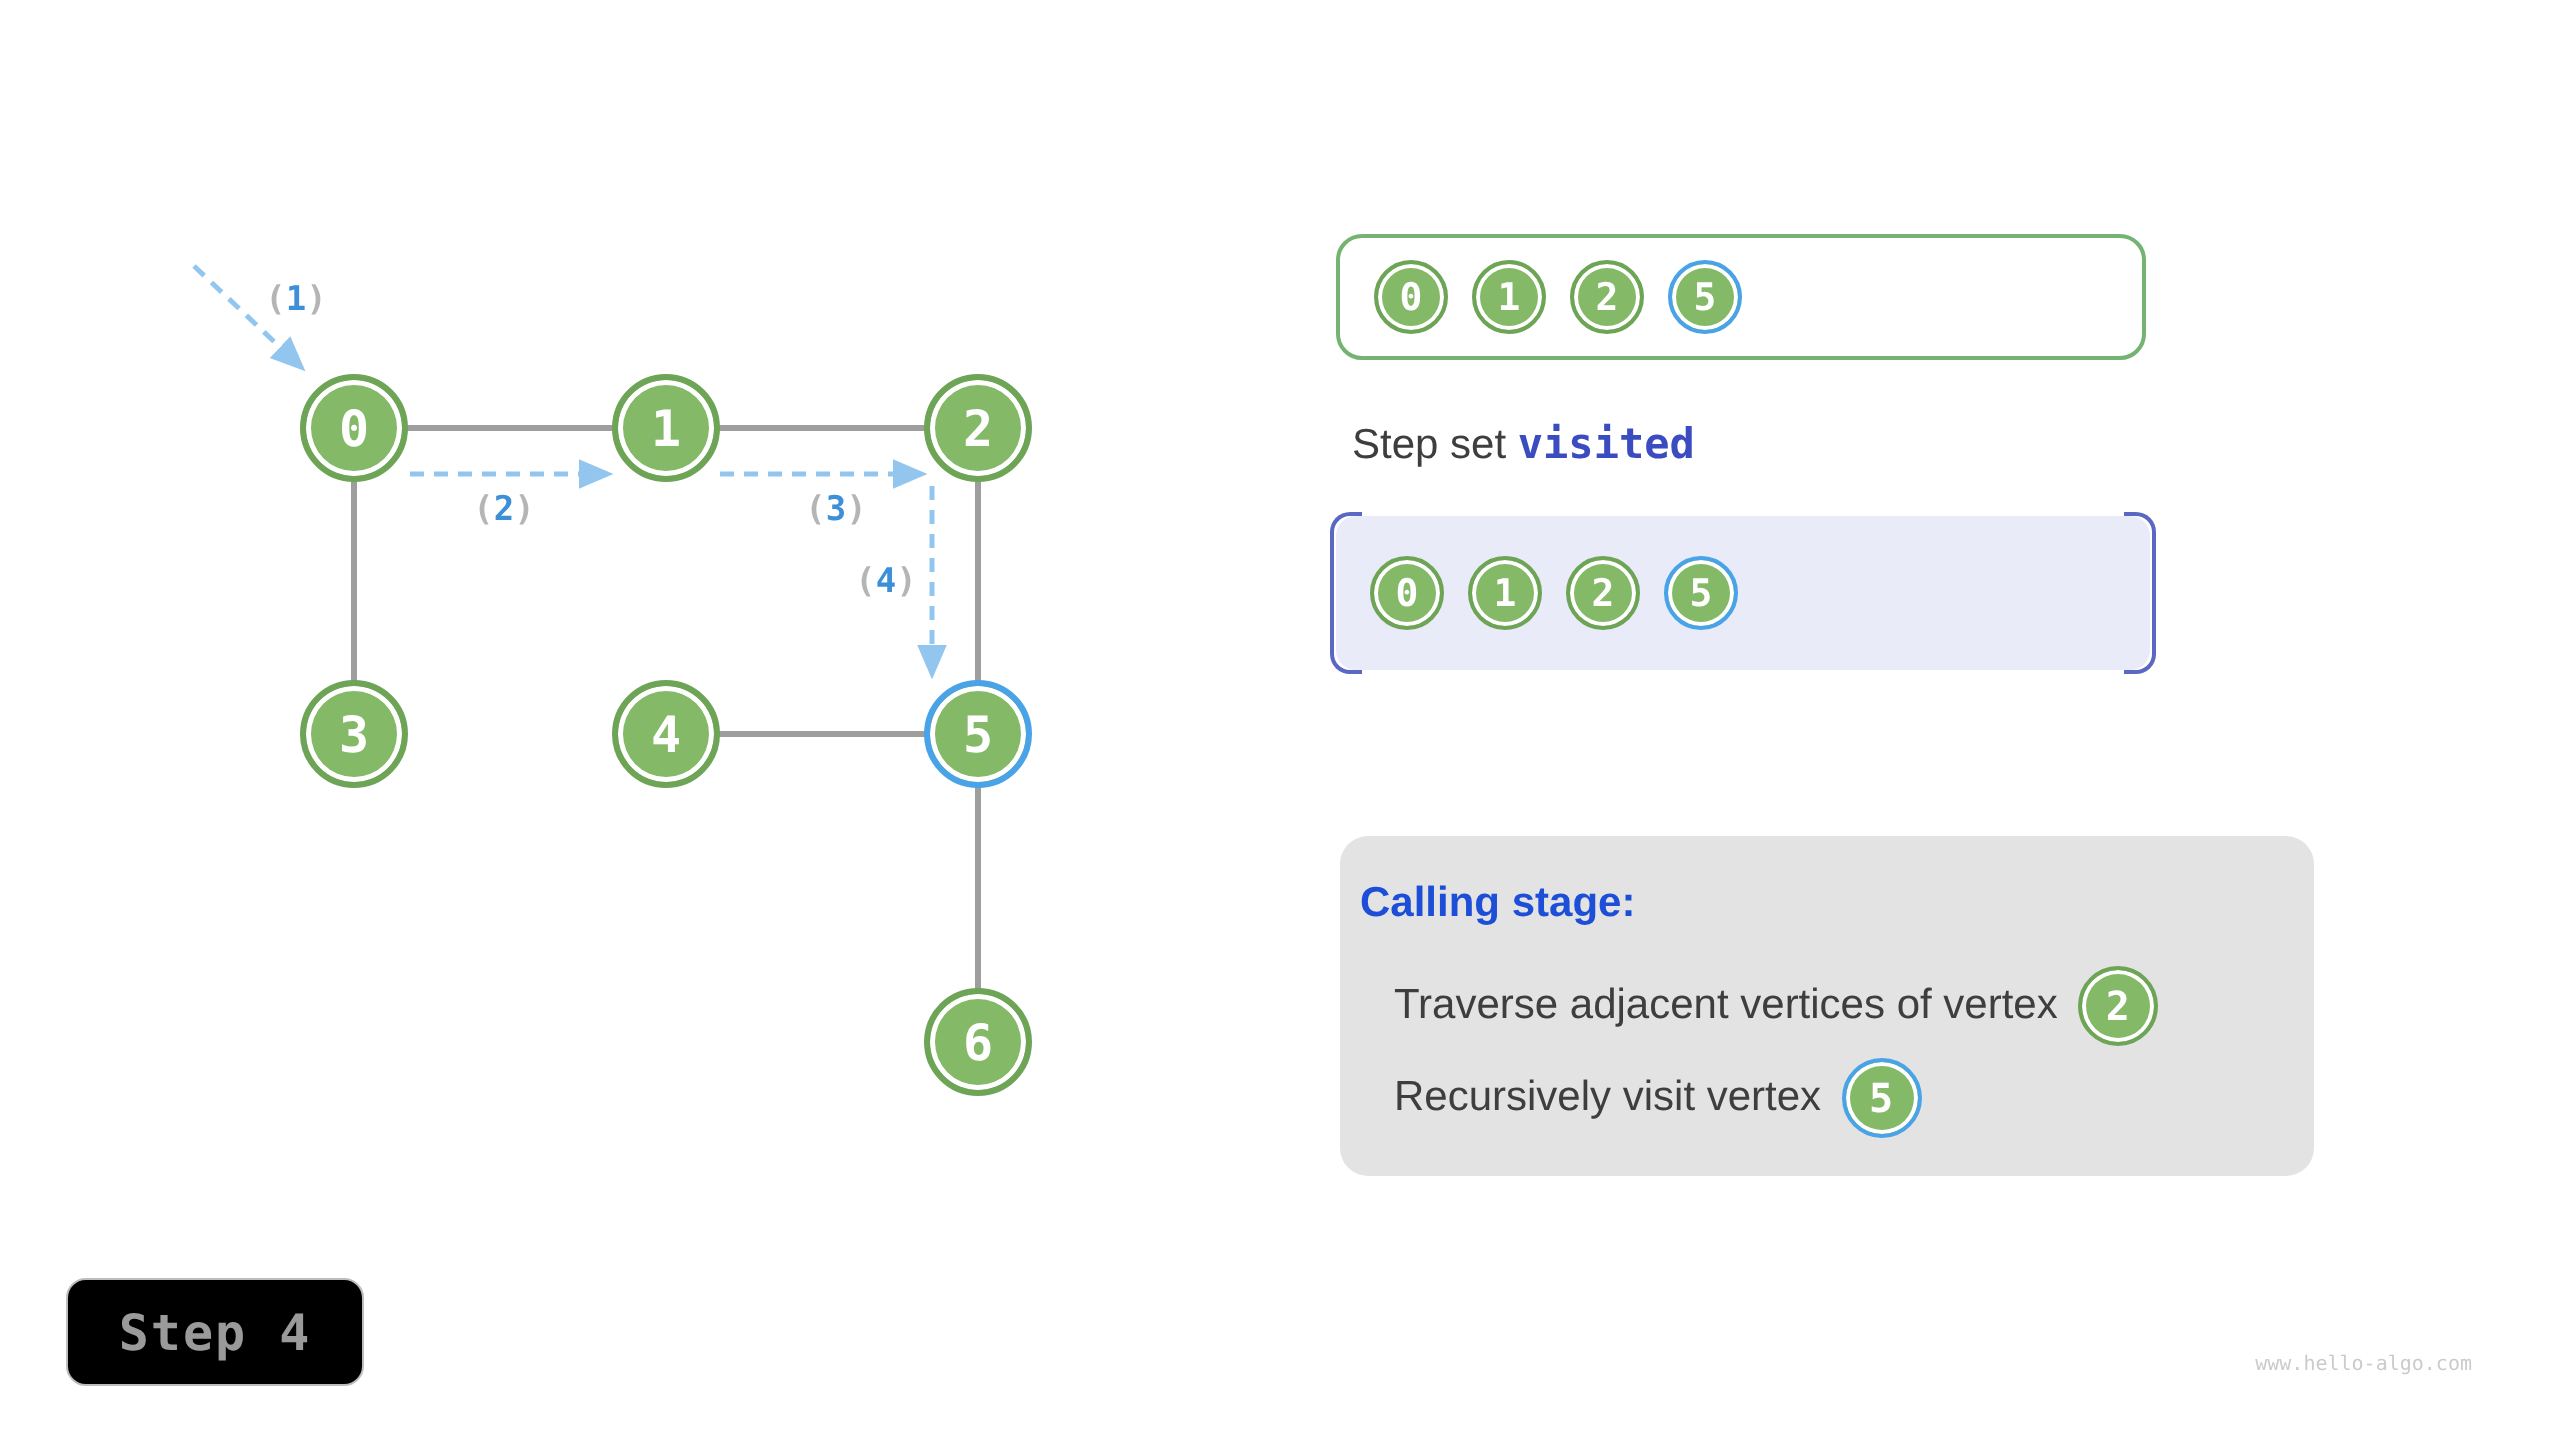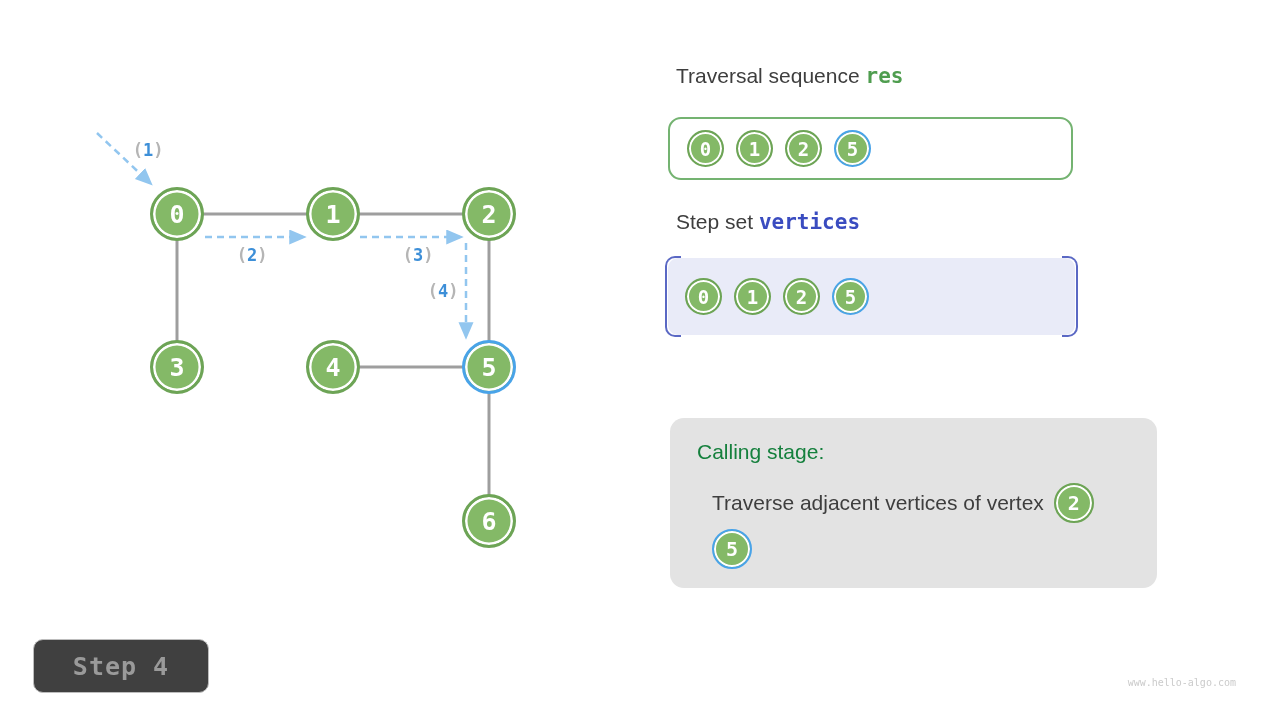--- a/index.html
+++ b/index.html
@@ -73,29 +73,29 @@
     font-size: 20px; font-weight: bold;
     display: flex; align-items: center; justify-content: center;
   }
   .vchip.hl { border-color: #49a3e8; }
 
   
   .calling-box {
     position: absolute; left: 670px; top: 418px; width: 487px; height: 170px;
     background: #e3e3e3; border-radius: 14px;
   }
-  .cb-heading { position: absolute; left: 27px; top: 22px; font-size: 21px; font-weight: normal; color: #15803d; }
-  .cb-line { position: absolute; left: 42px; height: 46px; display: flex; align-items: center; gap: 10px; font-size: 21px; color: #3e3e3e; white-space: nowrap; }
+  .cb-heading { position: absolute; left: 10px; top: 22px; font-size: 21px; font-weight: bold; color: #1d4ed8; }
+  .cb-line { position: absolute; left: 27px; height: 46px; display: flex; align-items: center; gap: 10px; font-size: 21px; color: #3e3e3e; white-space: nowrap; }
   .cb-line.l1 { top: 62px; }
   .cb-line.l2 { top: 108px; }
 
   
   .step-box {
-    position: absolute; left: 33px; top: 639px; width: 176px; height: 54px;
-    background: #404040; border: 1.5px solid #bdbdbd; border-radius: 10px;
+    position: absolute; left: 33px; top: 639px; width: 149px; height: 54px;
+    background: #000000; border: 1.5px solid #bdbdbd; border-radius: 10px;
     display: flex; align-items: center; justify-content: center;
     font-family: "DejaVu Sans Mono", monospace; font-size: 25px; font-weight: bold; color: #9a9a9a;
     letter-spacing: 1px;
   }
   .watermark {
     position: absolute; right: 44px; top: 677px;
     font-family: "DejaVu Sans Mono", monospace; font-size: 10px; color: #cbcbcb;
   }
 </style>
 </head>
@@ -129,47 +129,45 @@
   <div class="node" style="left:150px; top:340px;">3</div>
   <div class="node" style="left:306px; top:340px;">4</div>
   <div class="node hl" style="left:462px; top:340px;">5</div>
   <div class="node" style="left:462px; top:494px;">6</div>
 
   <span class="steplabel" style="left:148px; top:150px;"><span class="paren">(</span><span class="digit">1</span><span class="paren">)</span></span>
   <span class="steplabel" style="left:252px; top:255px;"><span class="paren">(</span><span class="digit">2</span><span class="paren">)</span></span>
   <span class="steplabel" style="left:418px; top:255px;"><span class="paren">(</span><span class="digit">3</span><span class="paren">)</span></span>
   <span class="steplabel" style="left:443px; top:291px;"><span class="paren">(</span><span class="digit">4</span><span class="paren">)</span></span>
 
-  <div class="panel-title" style="left:676px; top:64px;">
-    <span>Traversal sequence </span><span class="code green">res</span>
-  </div>
   <div class="res-box">
     <div class="chip">0</div>
     <div class="chip">1</div>
     <div class="chip">2</div>
     <div class="chip hl">5</div>
   </div>
 
   <div class="panel-title" style="left:676px; top:210px;">
-    <span>Step set </span><span class="code indigo">vertices</span>
+    <span>Step set </span><span class="code indigo">visited</span>
   </div>
   <div class="visited-box">
     <div class="chip">0</div>
     <div class="chip">1</div>
     <div class="chip">2</div>
     <div class="chip hl">5</div>
   </div>
 
   <div class="calling-box">
     <div class="cb-heading">Calling stage:</div>
     <div class="cb-line l1">
       <span>Traverse adjacent vertices of vertex</span>
       <div class="vchip">2</div>
     </div>
     <div class="cb-line l2">
+      <span>Recursively visit vertex</span>
       <div class="vchip hl">5</div>
     </div>
   </div>
 
   <div class="step-box">Step 4</div>
   <div class="watermark">www.hello-algo.com</div>
 
 </div>
 
 </body></html>

